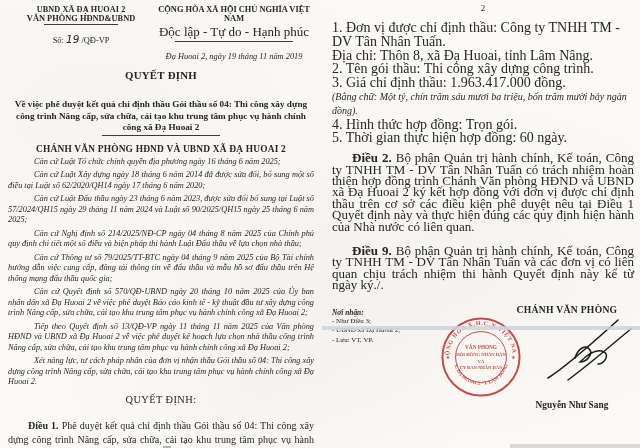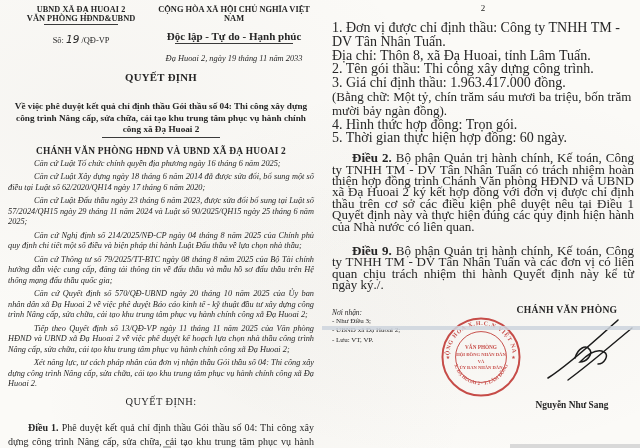--- a/index.html
+++ b/index.html
@@ -22,45 +22,45 @@
   
   .hdr{display:flex;justify-content:space-between;}
   .hdr-org{width:148px;text-align:center;}
   .hdr-org .l1{font-size:8.2px;font-weight:bold;letter-spacing:.1px;}
   .hdr-org .l2{font-size:8.4px;font-weight:bold;}
   .org-rule{width:74px;height:1px;background:#3a3a3a;margin:1px auto 0;}
   .doc-no{font-size:8.4px;margin-top:8px;}
   .doc-no .hand{font-family:"DejaVu Sans","Liberation Sans",sans-serif;font-size:10.5px;font-style:italic;}
   .hdr-nat{width:162px;text-align:center;}
   .hdr-nat .l1{font-size:8.4px;font-weight:bold;}
-  .hdr-nat .l2{font-size:11px;font-weight:bold;margin-top:7px;}
+  .hdr-nat .l2{font-size:13px;font-weight:normal;margin-top:1px;}
   .nat-rule{width:118px;height:1px;background:#3a3a3a;margin:1px auto 0;}
   .date-line{font-size:8.4px;font-style:italic;margin-top:10px;}
 
   .doc-title{text-align:center;font-size:10.8px;font-weight:bold;margin-top:8px;letter-spacing:.3px;}
   .doc-subtitle{text-align:center;font-size:9.2px;font-weight:bold;line-height:11.6px;margin-top:18px;}
   .subtitle-rule{width:118px;height:1px;background:#3a3a3a;margin:1px auto 0;}
   .authority{text-align:center;font-size:9.4px;font-weight:bold;margin-top:8px;letter-spacing:.2px;}
 
   .recital{font-size:8.3px;line-height:10.5px;margin:3px 0 0;text-indent:26px;
            text-align:justify;font-style:italic;}
   .decision-heading{text-align:center;font-size:10.4px;font-weight:normal;margin-top:6px;letter-spacing:.4px;}
   .article{font-size:10px;line-height:14px;margin-top:14px;text-indent:20px;text-align:justify;}
   .article .lbl{font-weight:bold;}
 
   
   .pg-num{text-align:center;font-size:9px;margin-bottom:8px;}
   .item{font-size:14px;line-height:13.8px;margin:0;}
-  .item-italic{font-size:13px;}
+  .item-italic{font-style:italic;font-size:10px;}
   .article2{font-size:13px;line-height:11.4px;margin-top:7px;text-indent:20px;text-align:justify;}
   .article2 .lbl{font-weight:bold;}
 
   .sig-row{position:relative;height:170px;margin-top:8px;}
   .recipients{position:absolute;left:0;top:4px;}
-  .recipients .rc-h{font-size:7.4px;font-weight:normal;font-style:italic;}
+  .recipients .rc-h{font-size:7.4px;font-weight:bold;font-style:italic;}
   .recipients .rc-i{font-size:7px;line-height:9.5px;}
   .signer-title{position:absolute;left:150px;top:0;width:170px;text-align:center;
                 font-size:9.6px;font-weight:bold;letter-spacing:.3px;}
   .stamp{position:absolute;left:108px;top:12px;width:82px;height:82px;opacity:.9;}
   .signature{position:absolute;left:188px;top:2px;width:120px;height:86px;}
   .signer-name{position:absolute;left:160px;top:96px;width:160px;text-align:center;
                font-size:9.4px;font-weight:bold;}
 
   .scan-band{position:absolute;left:0;top:326px;width:100%;height:4px;background:#ccd3dd;opacity:.85;}
   .scan-band2{position:absolute;left:510px;top:444px;width:130px;height:4px;background:#d9d9d9;}
@@ -80,47 +80,47 @@
         <div class="doc-no">
           <span>Số:</span>
           <span class="hand">19</span>
           <span>/QĐ-VP</span>
         </div>
       </div>
       <div class="hdr-nat">
         <div class="l1">CỘNG HÒA XÃ HỘI CHỦ NGHĨA VIỆT NAM</div>
         <div class="l2">Độc lập - Tự do - Hạnh phúc</div>
         <div class="nat-rule"></div>
-        <div class="date-line">Đạ Huoai 2, ngày 19 tháng 11 năm 2033</div>
+        <div class="date-line">Đạ Huoai 2, ngày 19 tháng 11 năm 2019</div>
       </div>
     </div>
 
     <div class="doc-title">QUYẾT ĐỊNH</div>
     <div class="doc-subtitle">Về việc phê duyệt kết quả chỉ định thầu Gói thầu số 04: Thi công xây dựng công trình Nâng cấp, sửa chữa, cải tạo khu trung tâm phục vụ hành chính công xã Đạ Huoai 2</div>
     <div class="subtitle-rule"></div>
     <div class="authority">CHÁNH VĂN PHÒNG HĐND VÀ UBND XÃ ĐẠ HUOAI 2</div>
 
     <p class="recital">Căn cứ Luật Tổ chức chính quyền địa phương ngày 16 tháng 6 năm 2025;</p>
     <p class="recital">Căn cứ Luật Xây dựng ngày 18 tháng 6 năm 2014 đã được sửa đổi, bổ sung một số điều tại Luật số 62/2020/QH14 ngày 17 tháng 6 năm 2020;</p>
     <p class="recital">Căn cứ Luật Đấu thầu ngày 23 tháng 6 năm 2023, được sửa đổi bổ sung tại Luật số 57/2024/QH15 ngày 29 tháng 11 năm 2024 và Luật số 90/2025/QH15 ngày 25 tháng 6 năm 2025;</p>
     <p class="recital">Căn cứ Nghị định số 214/2025/NĐ-CP ngày 04 tháng 8 năm 2025 của Chính phủ quy định chi tiết một số điều và biện pháp thi hành Luật Đấu thầu về lựa chọn nhà thầu;</p>
-    <p class="recital">Căn cứ Thông tư số 79/2025/TT-BTC ngày 08 tháng 8 năm 2025 của Bộ Tài chính hướng dẫn việc cung cấp, đăng tải thông tin về đấu thầu và mẫu hồ sơ đấu thầu trên Hệ thống mạng đấu thầu quốc gia;</p>
+    <p class="recital">Căn cứ Thông tư số 79/2025/TT-BTC ngày 04 tháng 9 năm 2025 của Bộ Tài chính hướng dẫn việc cung cấp, đăng tải thông tin về đấu thầu và mẫu hồ sơ đấu thầu trên Hệ thống mạng đấu thầu quốc gia;</p>
     <p class="recital">Căn cứ Quyết định số 570/QĐ-UBND ngày 20 tháng 10 năm 2025 của Ủy ban nhân dân xã Đạ Huoai 2 về việc phê duyệt Báo cáo kinh tế - kỹ thuật đầu tư xây dựng công trình Nâng cấp, sửa chữa, cải tạo khu trung tâm phục vụ hành chính công xã Đạ Huoai 2;</p>
     <p class="recital">Tiếp theo Quyết định số 13/QĐ-VP ngày 11 tháng 11 năm 2025 của Văn phòng HĐND và UBND xã Đạ Huoai 2 về việc phê duyệt kế hoạch lựa chọn nhà thầu công trình Nâng cấp, sửa chữa, cải tạo khu trung tâm phục vụ hành chính công xã Đạ Huoai 2;</p>
     <p class="recital">Xét năng lực, tư cách pháp nhân của đơn vị nhận thầu Gói thầu số 04: Thi công xây dựng công trình Nâng cấp, sửa chữa, cải tạo khu trung tâm phục vụ hành chính công xã Đạ Huoai 2.</p>
 
     <div class="decision-heading">QUYẾT ĐỊNH:</div>
     <p class="article"><span class="lbl">Điều 1.</span><span> Phê duyệt kết quả chỉ định thầu Gói thầu số 04: Thi công xây dựng công trình Nâng cấp, sửa chữa, cải tạo khu trung tâm phục vụ hành chính công xã Đạ Huoai 2, với các nội dung chủ yếu sau:</span></p>
   </div>
 
   <div class="page page-right">
     <div class="pg-num">2</div>
 
     <p class="item">1. Đơn vị được chỉ định thầu: Công ty TNHH TM - DV Tân Nhân Tuấn.</p>
-    <p class="item">Địa chỉ: Thôn 8, xã Đạ Huoai, tỉnh Lâm Tuấn.</p>
+    <p class="item">Địa chỉ: Thôn 8, xã Đạ Huoai, tỉnh Lâm Nâng.</p>
     <p class="item">2. Tên gói thầu: Thi công xây dựng công trình.</p>
     <p class="item">3. Giá chỉ định thầu: 1.963.417.000 đồng.</p>
     <p class="item item-italic">(Bằng chữ: Một tỷ, chín trăm sáu mươi ba triệu, bốn trăm mười bảy ngàn đồng).</p>
     <p class="item">4. Hình thức hợp đồng: Trọn gói.</p>
     <p class="item">5. Thời gian thực hiện hợp đồng: 60 ngày.</p>
 
     <p class="article2"><span class="lbl">Điều 2.</span><span> Bộ phận Quản trị hành chính, Kế toán, Công ty TNHH TM - DV Tân Nhân Tuấn có trách nhiệm hoàn thiện hợp đồng trình Chánh Văn phòng HĐND và UBND xã Đạ Huoai 2 ký kết hợp đồng với đơn vị được chỉ định thầu trên cơ sở các điều kiện phê duyệt nêu tại Điều 1 Quyết định này và thực hiện đúng các quy định hiện hành của Nhà nước có liên quan.</span></p>
     <p class="article2"><span class="lbl">Điều 9.</span><span> Bộ phận Quản trị hành chính, Kế toán, Công ty TNHH TM - DV Tân Nhân Tuấn và các đơn vị có liên quan chịu trách nhiệm thi hành Quyết định này kể từ ngày ký./.</span></p>
 
     <div class="sig-row">

